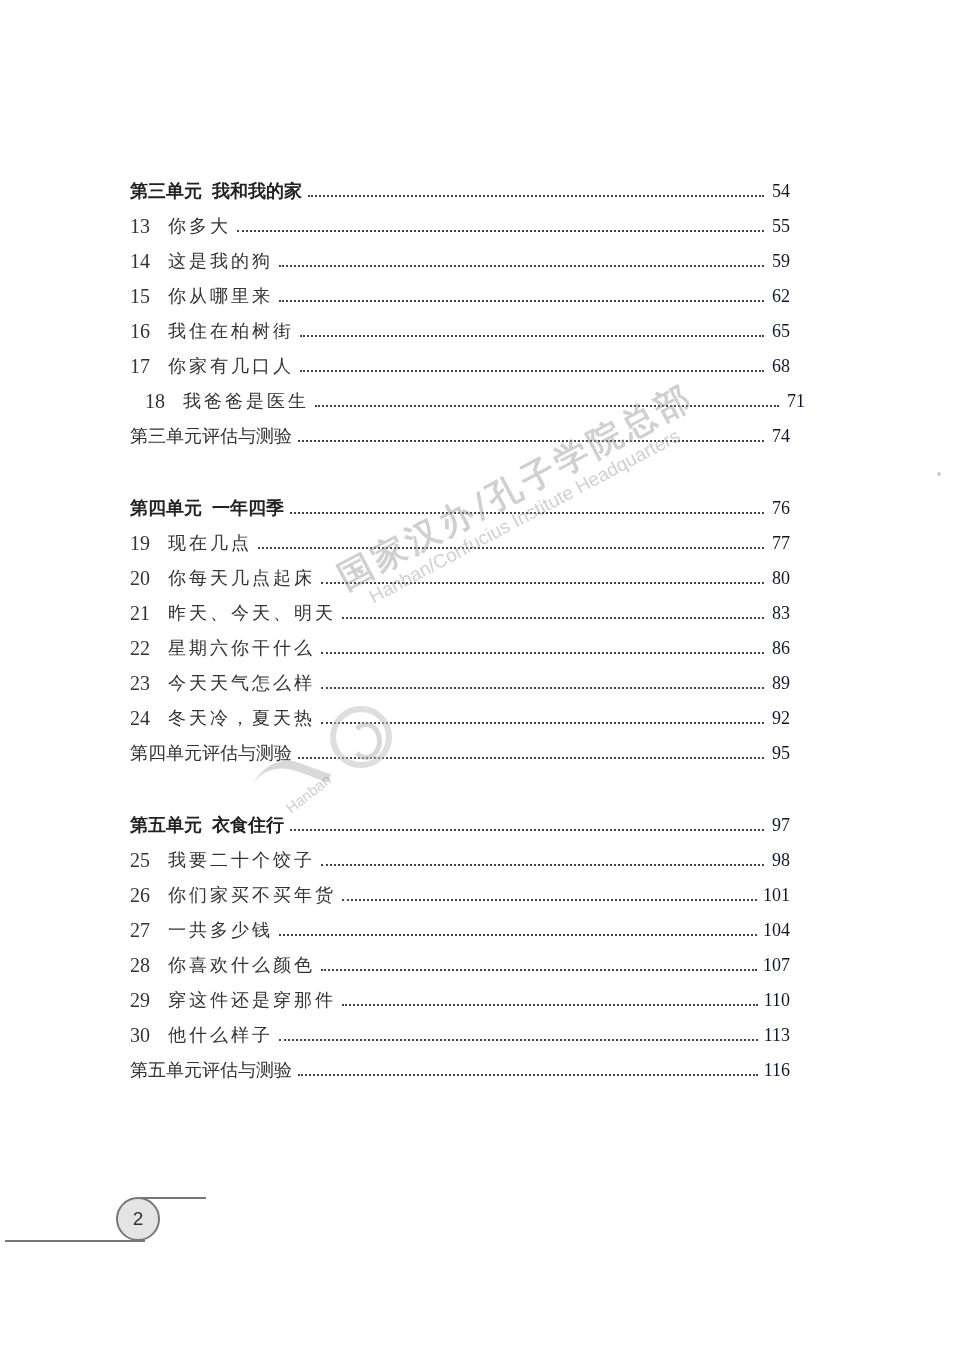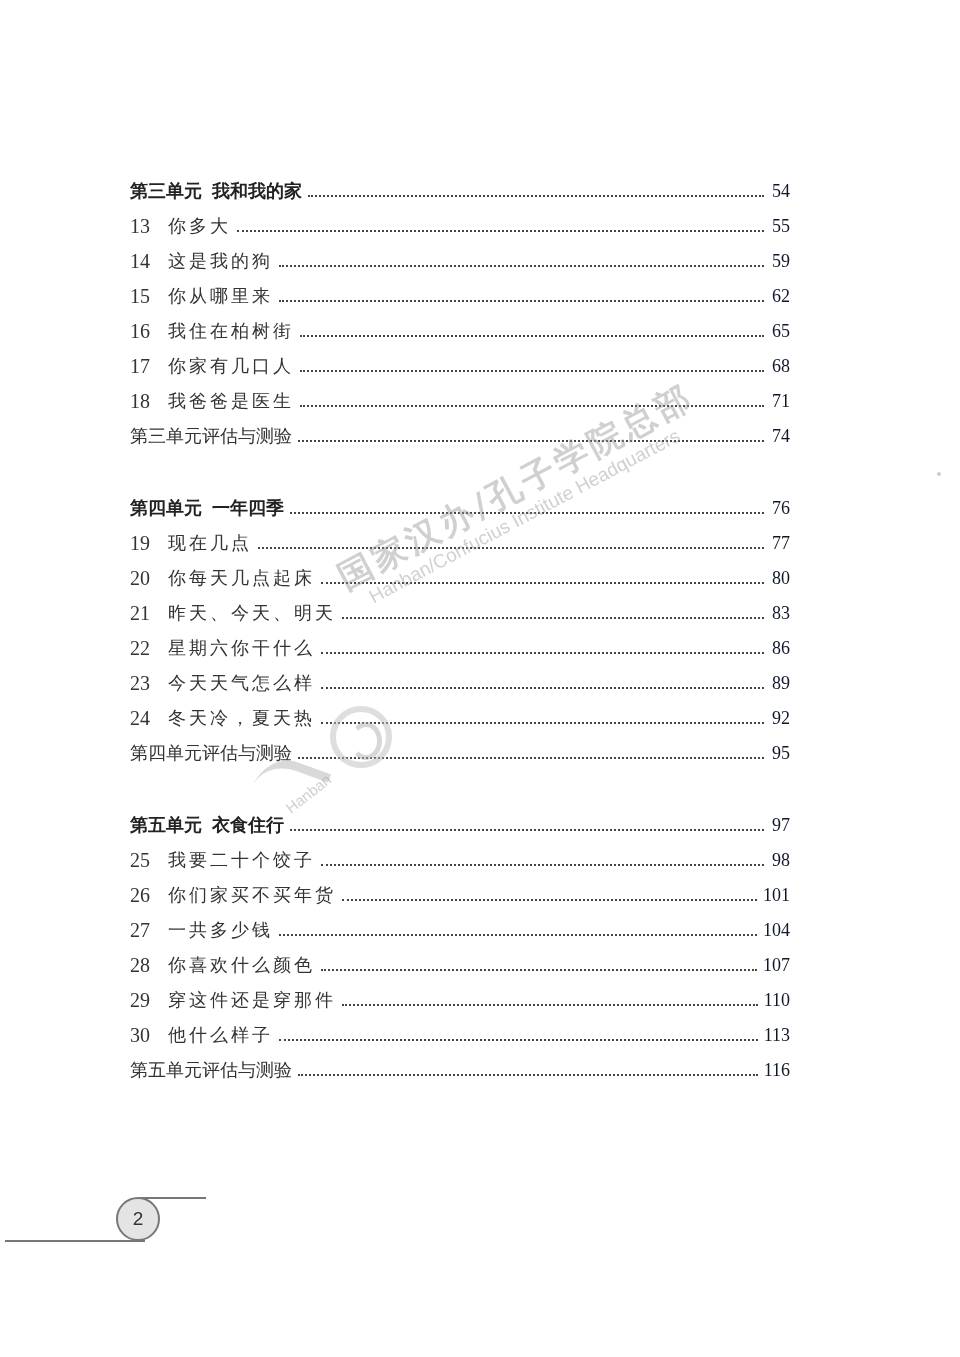--- a/index.html
+++ b/index.html
@@ -111,21 +111,21 @@
       <span class="title">我住在柏树街</span>
       <span class="dots"></span>
       <span class="page">65</span>
     </div>
     <div class="row" style="top:175px;">
       <span class="num">17</span>
       <span class="title">你家有几口人</span>
       <span class="dots"></span>
       <span class="page">68</span>
     </div>
-    <div class="row" style="top:210px;">
+    <div class="row" style="top:210px;margin-left:15px;">
       <span class="num">18</span>
       <span class="title">我爸爸是医生</span>
       <span class="dots"></span>
       <span class="page">71</span>
     </div>
     <div class="row assess" style="top:245px;">
       <span class="title">第三单元评估与测验</span>
       <span class="dots"></span>
       <span class="page">74</span>
     </div>

